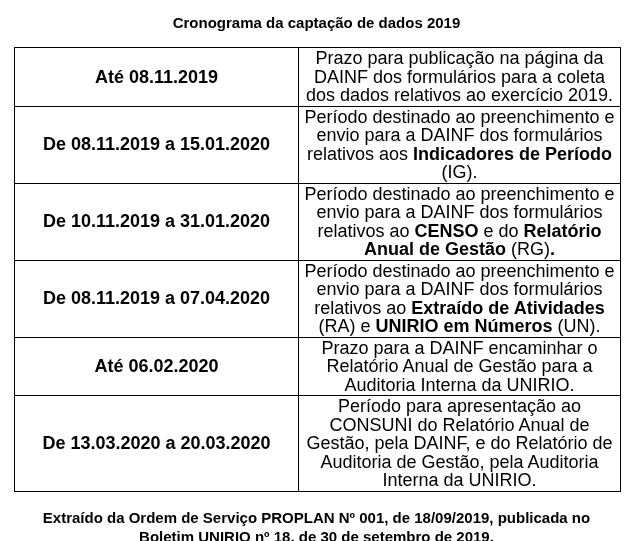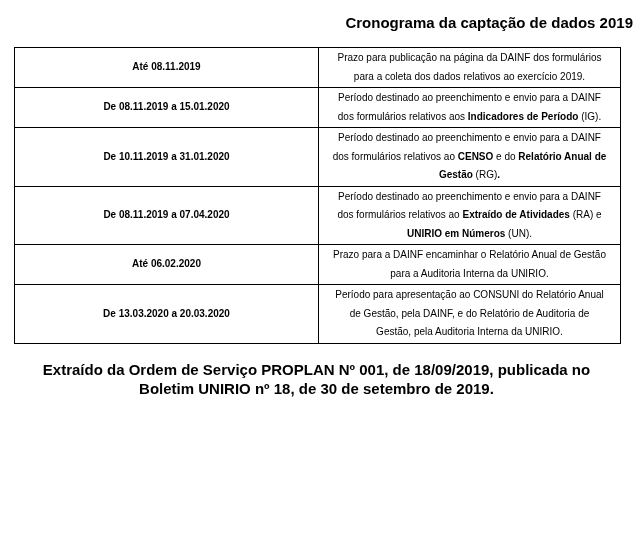--- a/index.html
+++ b/index.html
@@ -10,37 +10,37 @@
   body {
     width: 633px;
     height: 541px;
     font-family: "Liberation Sans", sans-serif;
     color: #000000;
     overflow: hidden;
   }
   .page-title {
     font-size: 15px;
     font-weight: bold;
-    text-align: right;
+    text-align: center;
     margin: 14px 0 0 0;
     line-height: 18px;
   }
   table.schedule {
     border-collapse: collapse;
     table-layout: fixed;
     width: 607px;
     margin: 15px 0 0 14px;
   }
   table.schedule td {
     border: 1px solid #000000;
-    font-size: 10px;
+    font-size: 18px;
     line-height: 18.5px;
     text-align: center;
     vertical-align: middle;
-    padding: 1px 12px;
+    padding: 1px 2px;
     word-wrap: break-word;
   }
   td.period-cell {
     width: 279px;
     font-weight: bold;
   }
   td.description-cell b {
     font-weight: bold;
   }
   .source-note {

